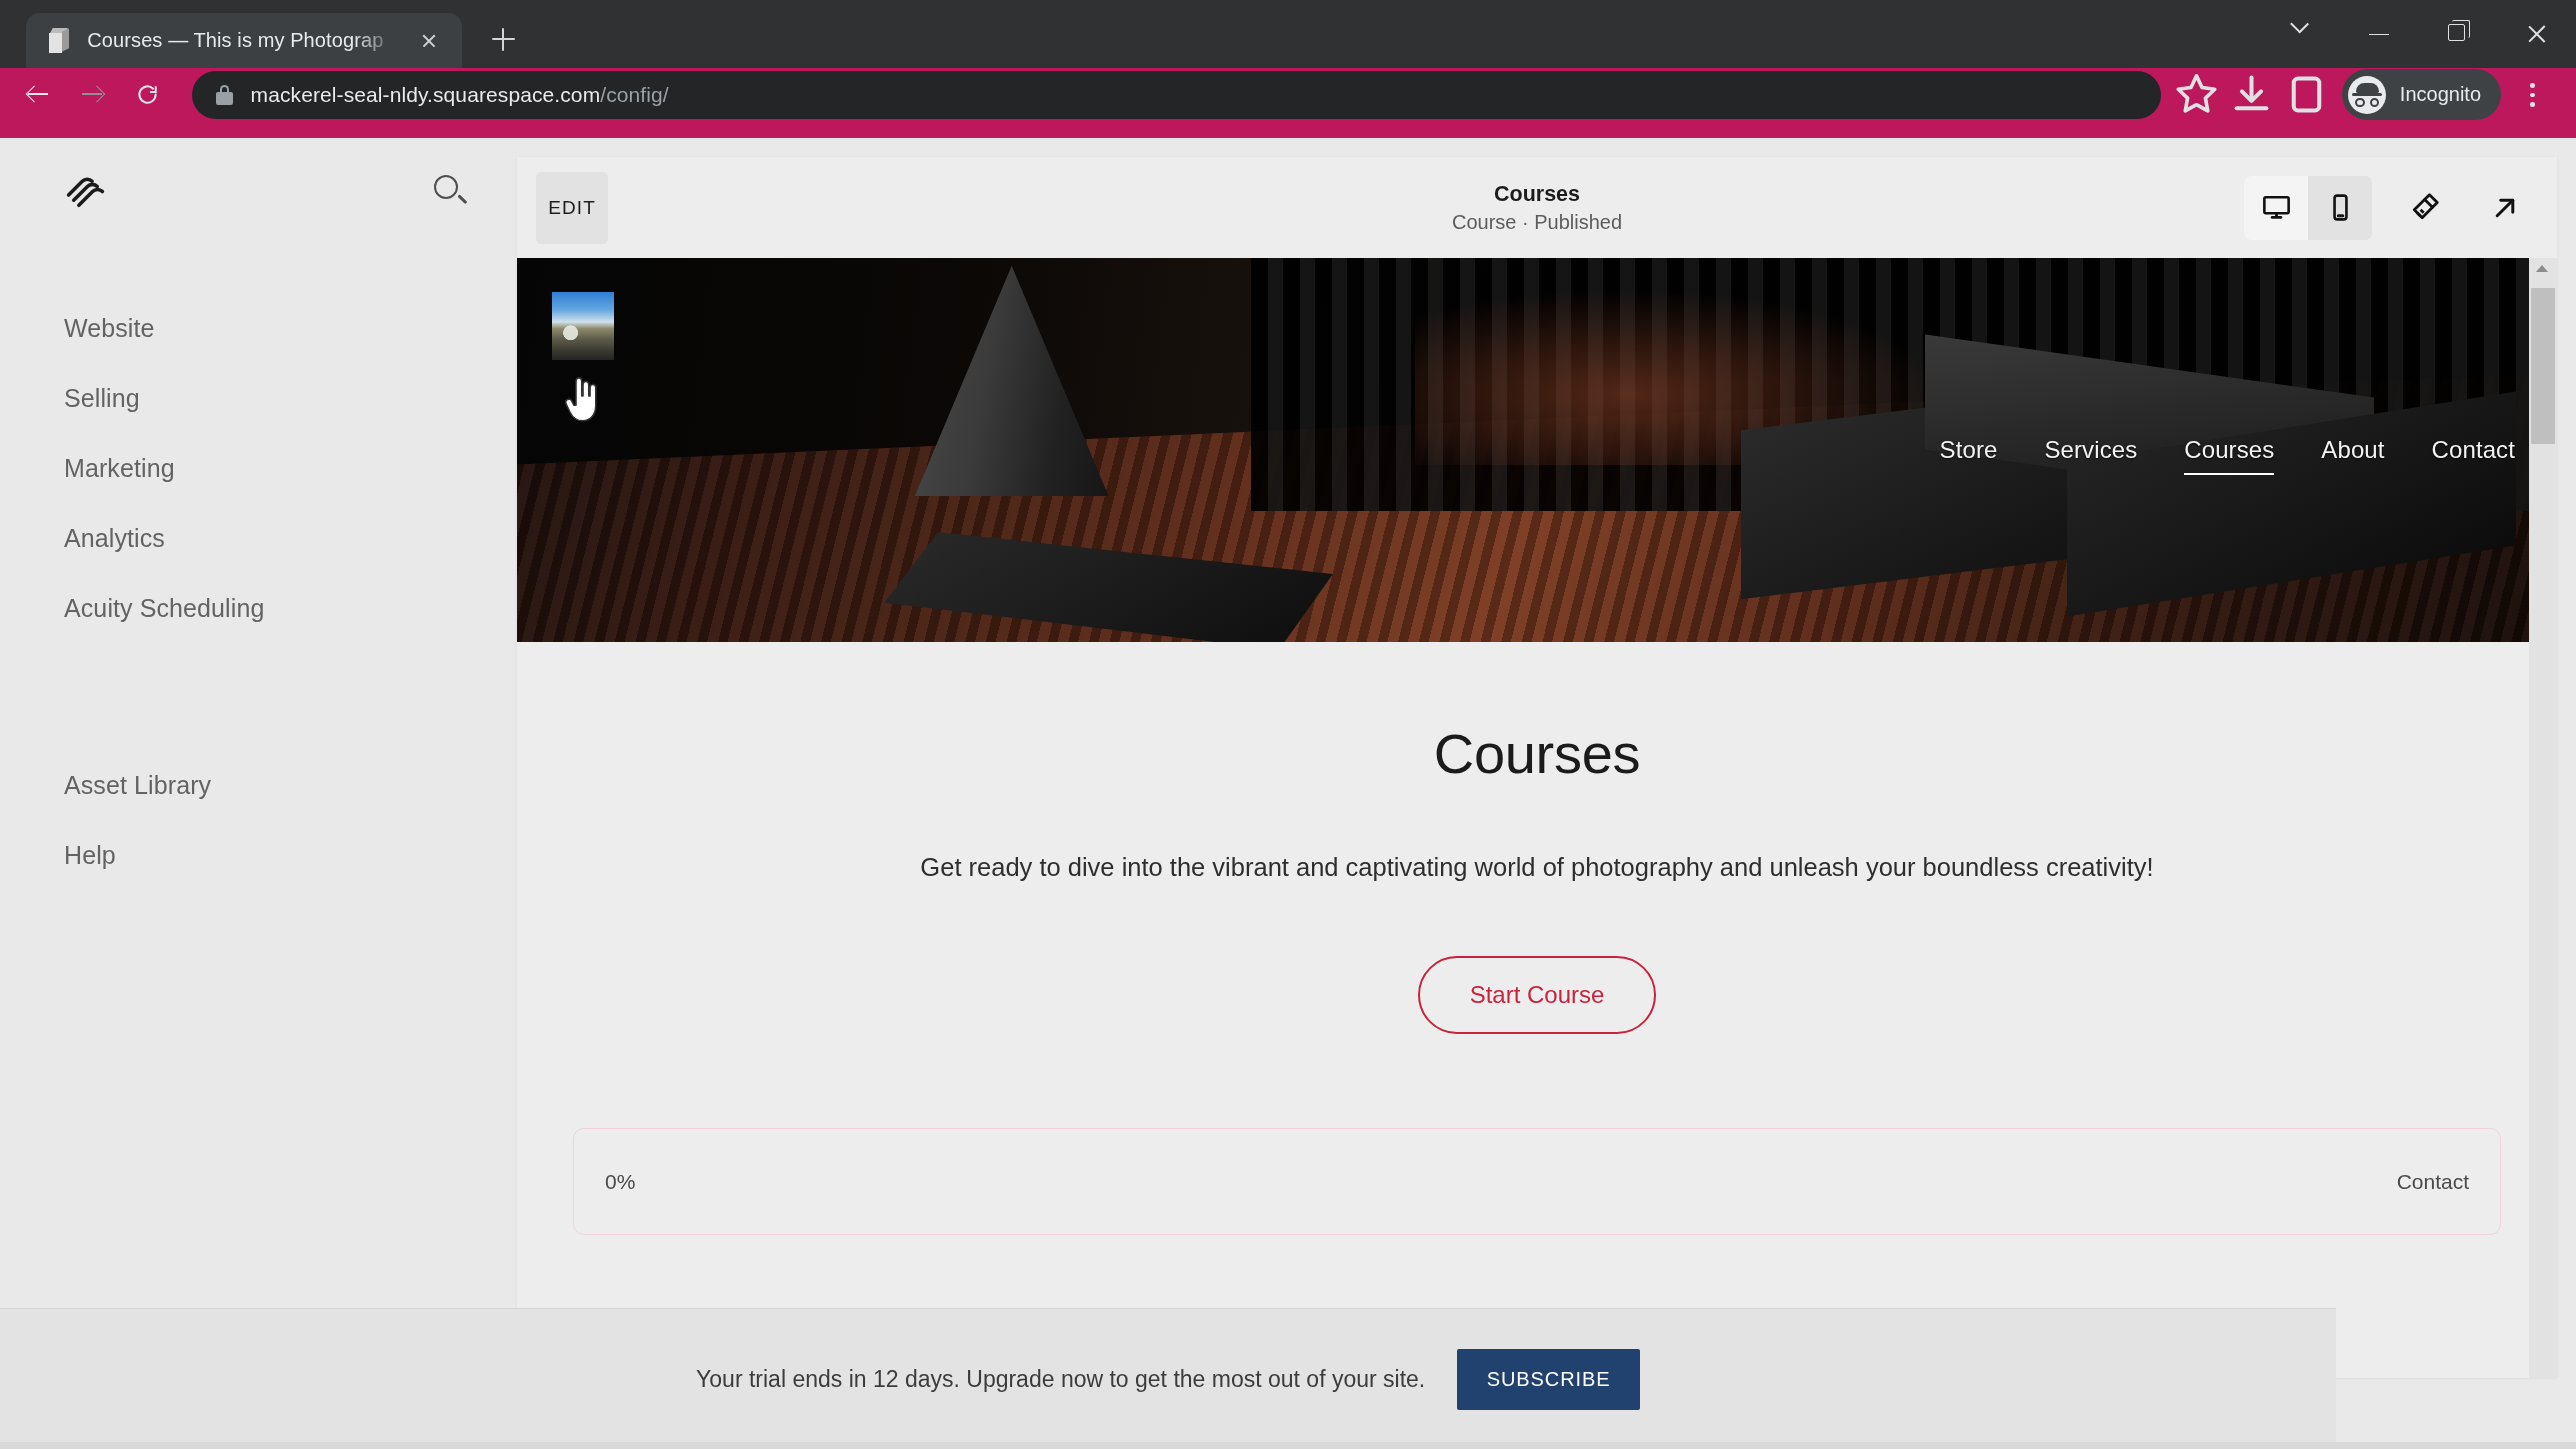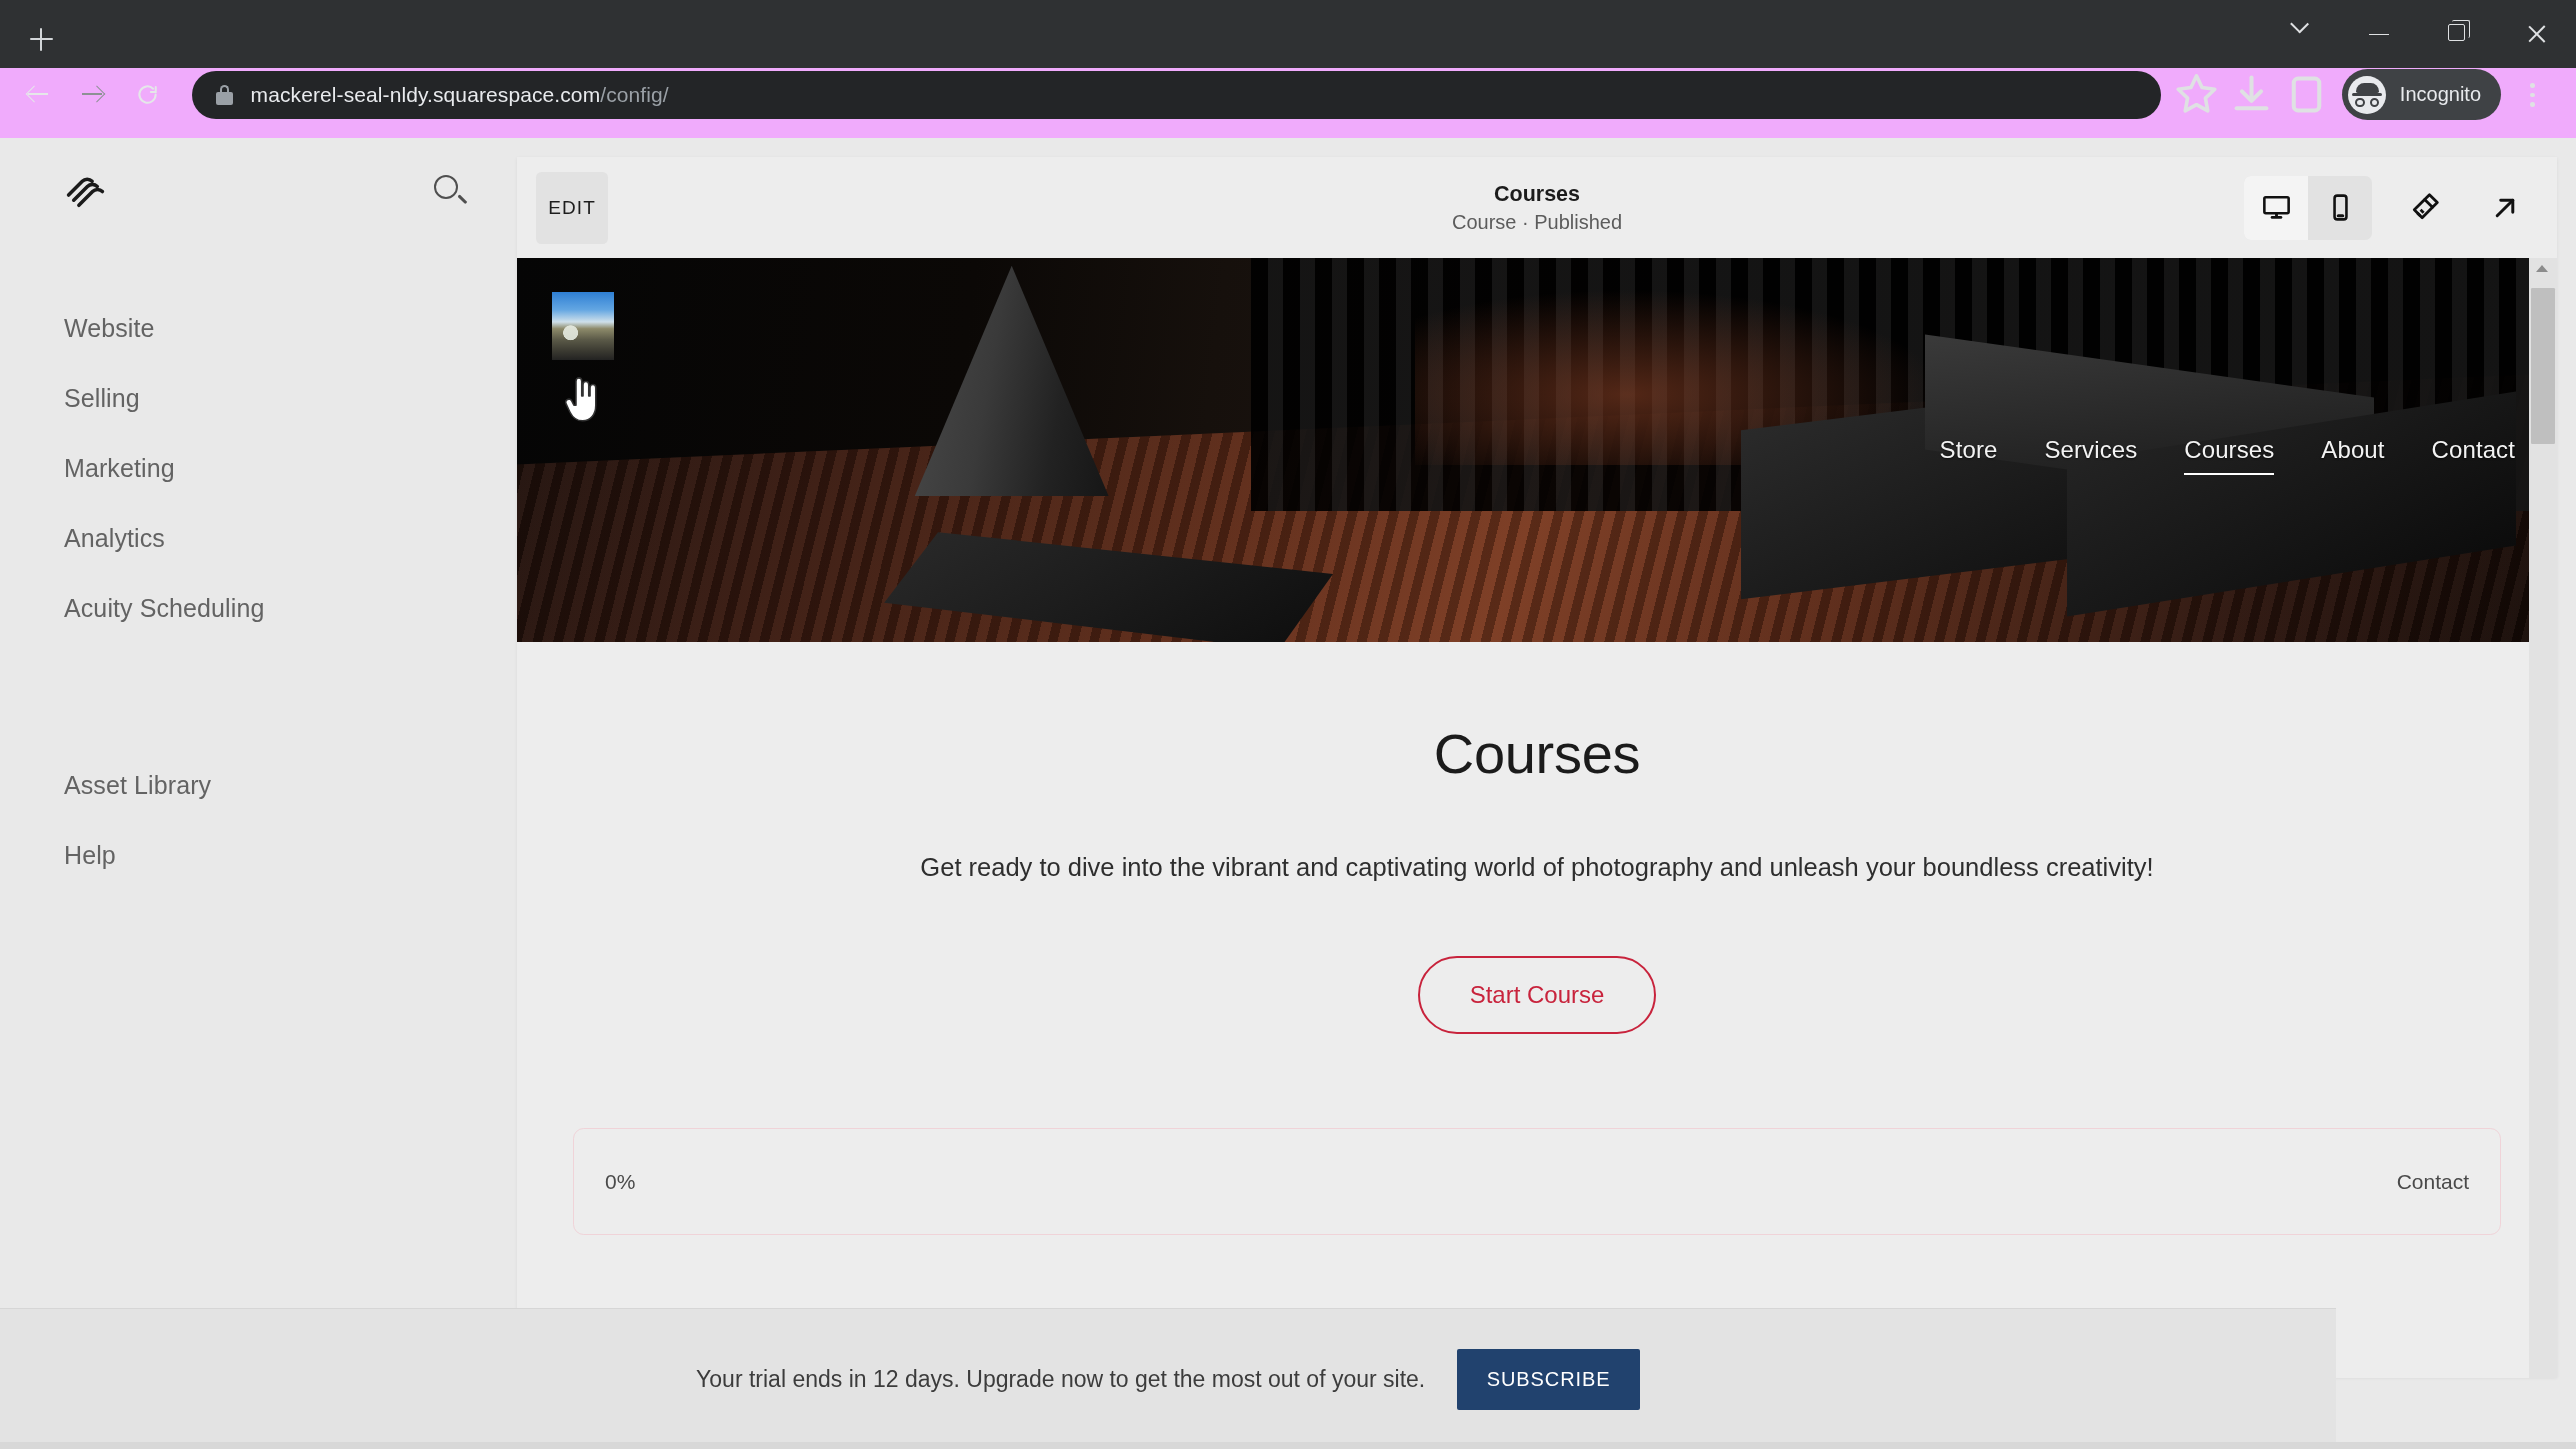--- a/index.html
+++ b/index.html
@@ -83,21 +83,21 @@
   }
   .clos { position:absolute; left:50%; top:50%; width:21.5px; height:21.5px;
           margin-left:-10.7px; margin-top:-10.7px; }
   .clos::before,.clos::after {
     content:""; position:absolute; left:0; top:10px; width:21.5px; height:1.9px; background:#dfe1e3;
   }
   .clos::before { transform:rotate(45deg); }
   .clos::after  { transform:rotate(-45deg); }
 
   .toolbar {
-    height:70px; background:#f0abfc; display:flex; align-items:center;
+    height:70px; background:#be185d; display:flex; align-items:center;
     padding:0 23px 17px 12px; gap:4px;
   }
   .nav-btn { width:51px; height:51px; position:relative; flex:none; border-radius:50%; }
   .arrow-left::before {
     content:""; position:absolute; left:16px; top:24px; width:20px; height:1.9px;
     background:#e5e7e9;
   }
   .arrow-left::after {
     content:""; position:absolute; left:16px; top:19px; width:11.4px; height:11.4px;
     border-left:1.9px solid #e5e7e9; border-bottom:1.9px solid #e5e7e9;
@@ -351,20 +351,29 @@
   .cursor-hand {
     position:absolute; left:561px; top:236px; width:43px; height:52px; z-index:50;
   }
 </style>
 </head>
 <body>
 
 <div class="browser-chrome">
 
   <div class="tabstrip">
+    <div class="tab">
+      <span class="tab-favicon">
+        <span class="cube-top"></span>
+          <span class="cube-face"></span>
+          <span class="cube-side"></span>
+      </span>
+      <span class="tab-title">Courses — This is my Photograp</span>
+      <span class="tab-close"></span>
+    </div>
     <div class="new-tab"></div>
 
     <div class="win-controls">
       <div class="win-btn">
           <span class="chev"></span>
         </div>
       <div class="win-btn">
           <span class="minim"></span>
         </div>
       <div class="win-btn">

